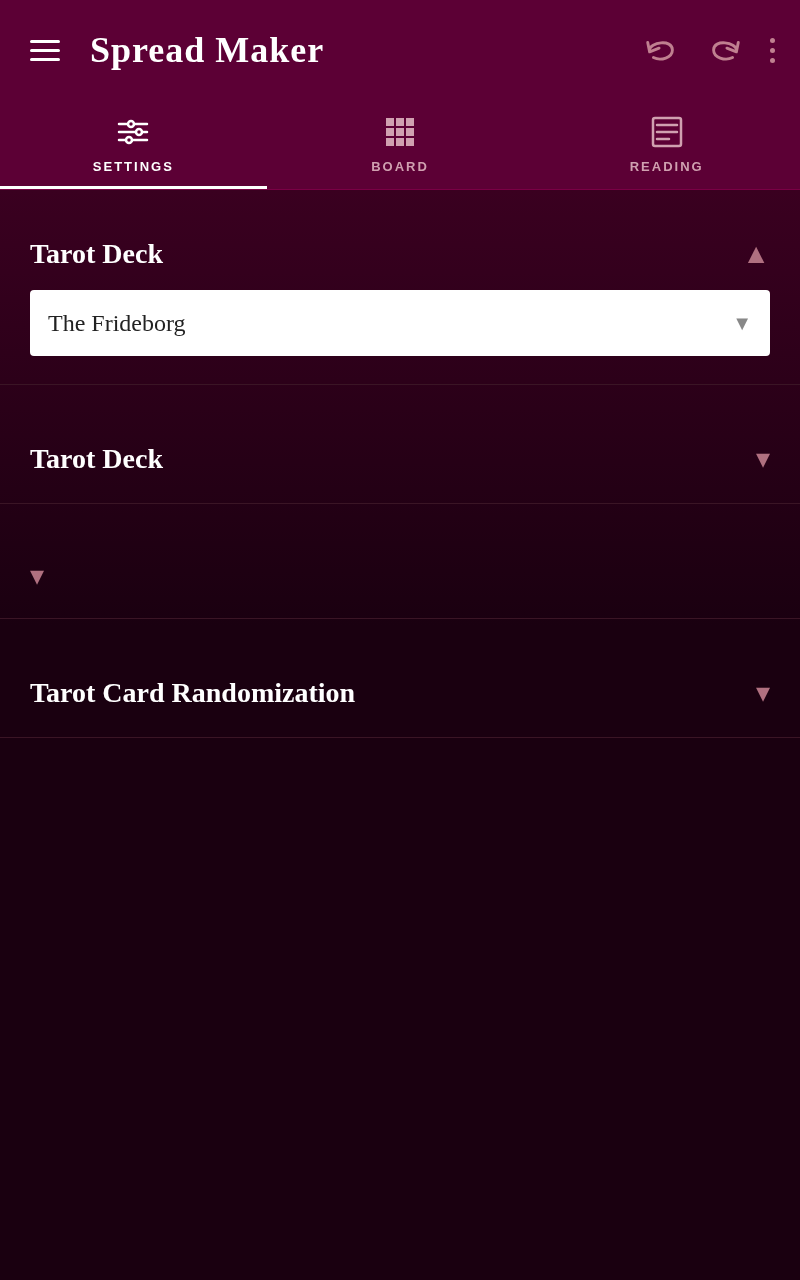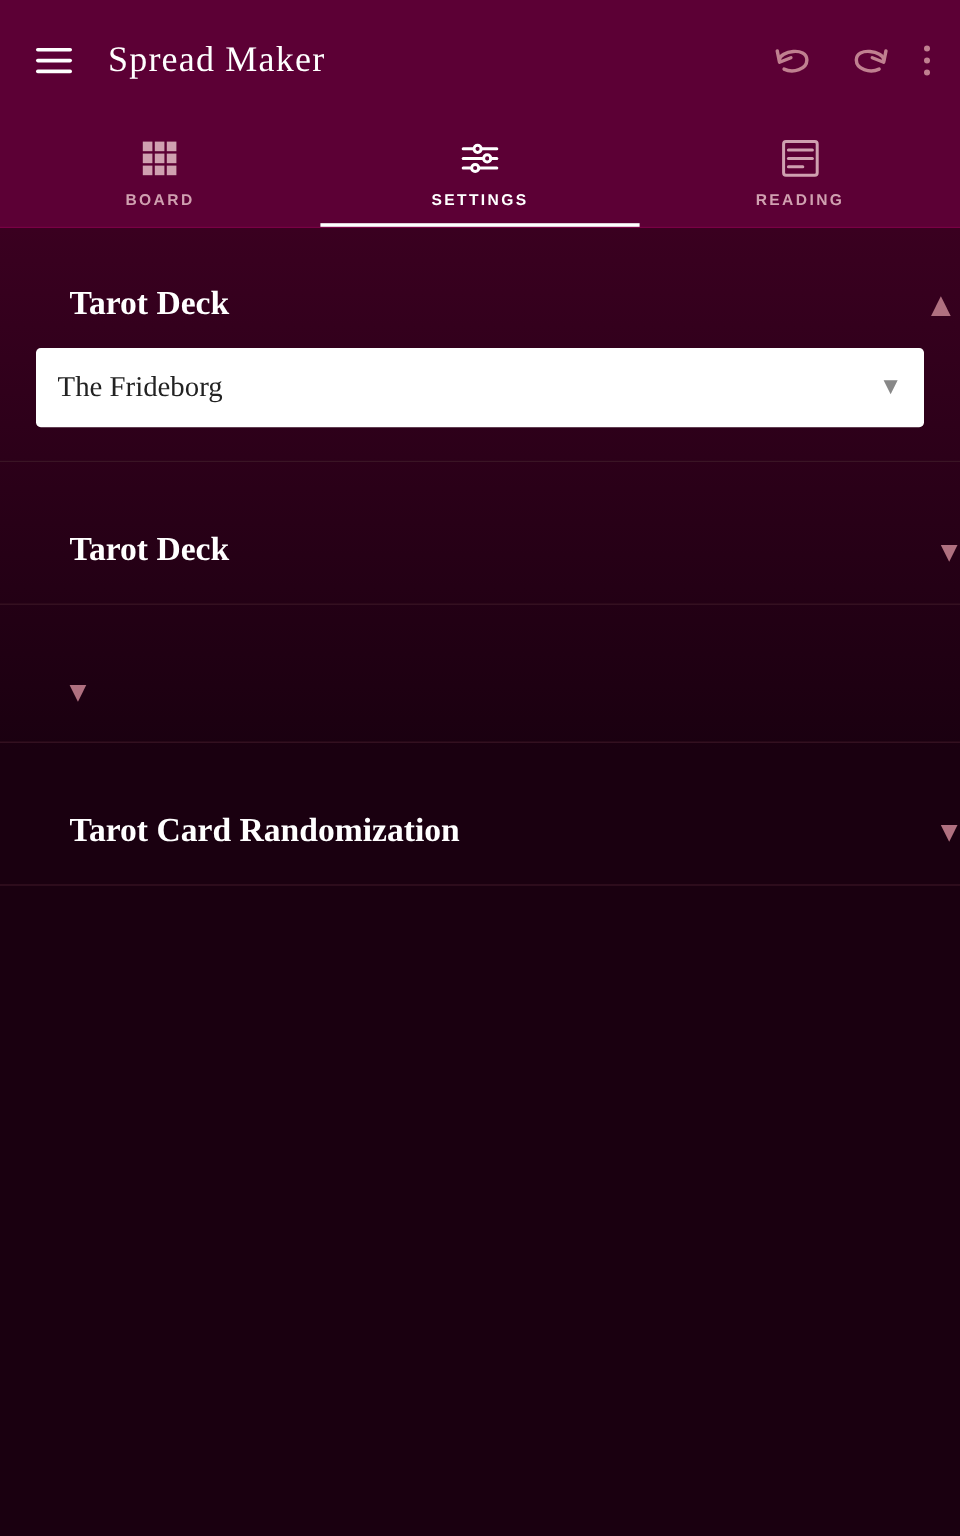--- a/index.html
+++ b/index.html
@@ -43,22 +43,22 @@
     .hamburger-icon span {
       display: block;
       width: 30px;
       height: 3px;
       background: white;
       border-radius: 2px;
     }
 
     .header-title {
       color: white;
-      font-size: 30px;
-      font-weight: normal;
+      font-size: 36px;
+      font-weight: bold;
       letter-spacing: 1px;
     }
 
     .header-right {
       display: flex;
       align-items: center;
       gap: 16px;
     }
 
     .header-icon-btn {
@@ -169,21 +169,20 @@
 
     .section-header {
       display: flex;
       align-items: center;
       justify-content: space-between;
       cursor: pointer;
       width: 100%;
       background: transparent;
       border: none;
       padding: 0;
-      margin-left: 28px;
     }
 
     .section-title {
       color: white;
       font-size: 28px;
       font-weight: bold;
       font-family: Georgia, serif;
     }
 
     .chevron-icon {
@@ -257,54 +256,54 @@
       <div class="more-icon">
         <span></span>
         <span></span>
         <span></span>
       </div>
     </button>
   </div>
 </div>
 
 <div class="tab-bar">
+  <button class="tab-item active">
+    <span class="tab-icon">
+      <svg width="32" height="32" viewBox="0 0 32 32" fill="none">
+        <line x1="2" y1="8" x2="10" y2="8" stroke="white" stroke-width="2.5" stroke-linecap="round"></line>
+        <circle cx="14" cy="8" r="3" stroke="white" stroke-width="2.5"></circle>
+        <line x1="17" y1="8" x2="30" y2="8" stroke="white" stroke-width="2.5" stroke-linecap="round"></line>
+        <line x1="2" y1="16" x2="18" y2="16" stroke="white" stroke-width="2.5" stroke-linecap="round"></line>
+        <circle cx="22" cy="16" r="3" stroke="white" stroke-width="2.5"></circle>
+        <line x1="25" y1="16" x2="30" y2="16" stroke="white" stroke-width="2.5" stroke-linecap="round"></line>
+        <line x1="2" y1="24" x2="8" y2="24" stroke="white" stroke-width="2.5" stroke-linecap="round"></line>
+        <circle cx="12" cy="24" r="3" stroke="white" stroke-width="2.5"></circle>
+        <line x1="15" y1="24" x2="30" y2="24" stroke="white" stroke-width="2.5" stroke-linecap="round"></line>
+      </svg>
+    </span>
+    <span class="tab-label">SETTINGS</span>
+  </button>
+
   <button class="tab-item">
     <span class="tab-icon">
       <svg width="32" height="32" viewBox="0 0 32 32" fill="none">
         <rect x="2" y="2" width="8" height="8" fill="#d0a0b0"></rect>
         <rect x="12" y="2" width="8" height="8" fill="#d0a0b0"></rect>
         <rect x="22" y="2" width="8" height="8" fill="#d0a0b0"></rect>
         <rect x="2" y="12" width="8" height="8" fill="#d0a0b0"></rect>
         <rect x="12" y="12" width="8" height="8" fill="#d0a0b0"></rect>
         <rect x="22" y="12" width="8" height="8" fill="#d0a0b0"></rect>
         <rect x="2" y="22" width="8" height="8" fill="#d0a0b0"></rect>
         <rect x="12" y="22" width="8" height="8" fill="#d0a0b0"></rect>
         <rect x="22" y="22" width="8" height="8" fill="#d0a0b0"></rect>
       </svg>
     </span>
     <span class="tab-label">BOARD</span>
   </button>
 
-  <button class="tab-item active">
-    <span class="tab-icon">
-      <svg width="32" height="32" viewBox="0 0 32 32" fill="none">
-        <line x1="2" y1="8" x2="10" y2="8" stroke="white" stroke-width="2.5" stroke-linecap="round"></line>
-        <circle cx="14" cy="8" r="3" stroke="white" stroke-width="2.5"></circle>
-        <line x1="17" y1="8" x2="30" y2="8" stroke="white" stroke-width="2.5" stroke-linecap="round"></line>
-        <line x1="2" y1="16" x2="18" y2="16" stroke="white" stroke-width="2.5" stroke-linecap="round"></line>
-        <circle cx="22" cy="16" r="3" stroke="white" stroke-width="2.5"></circle>
-        <line x1="25" y1="16" x2="30" y2="16" stroke="white" stroke-width="2.5" stroke-linecap="round"></line>
-        <line x1="2" y1="24" x2="8" y2="24" stroke="white" stroke-width="2.5" stroke-linecap="round"></line>
-        <circle cx="12" cy="24" r="3" stroke="white" stroke-width="2.5"></circle>
-        <line x1="15" y1="24" x2="30" y2="24" stroke="white" stroke-width="2.5" stroke-linecap="round"></line>
-      </svg>
-    </span>
-    <span class="tab-label">SETTINGS</span>
-  </button>
-
   <button class="tab-item">
     <span class="tab-icon">
       <svg width="32" height="32" viewBox="0 0 32 32" fill="none">
         <rect x="2" y="2" width="28" height="28" rx="2" stroke="#d0a0b0" stroke-width="2.5" fill="none"></rect>
         <line x1="6" y1="9" x2="26" y2="9" stroke="#d0a0b0" stroke-width="2.5" stroke-linecap="round"></line>
         <line x1="6" y1="16" x2="26" y2="16" stroke="#d0a0b0" stroke-width="2.5" stroke-linecap="round"></line>
         <line x1="6" y1="23" x2="18" y2="23" stroke="#d0a0b0" stroke-width="2.5" stroke-linecap="round"></line>
       </svg>
     </span>
     <span class="tab-label">READING</span>

